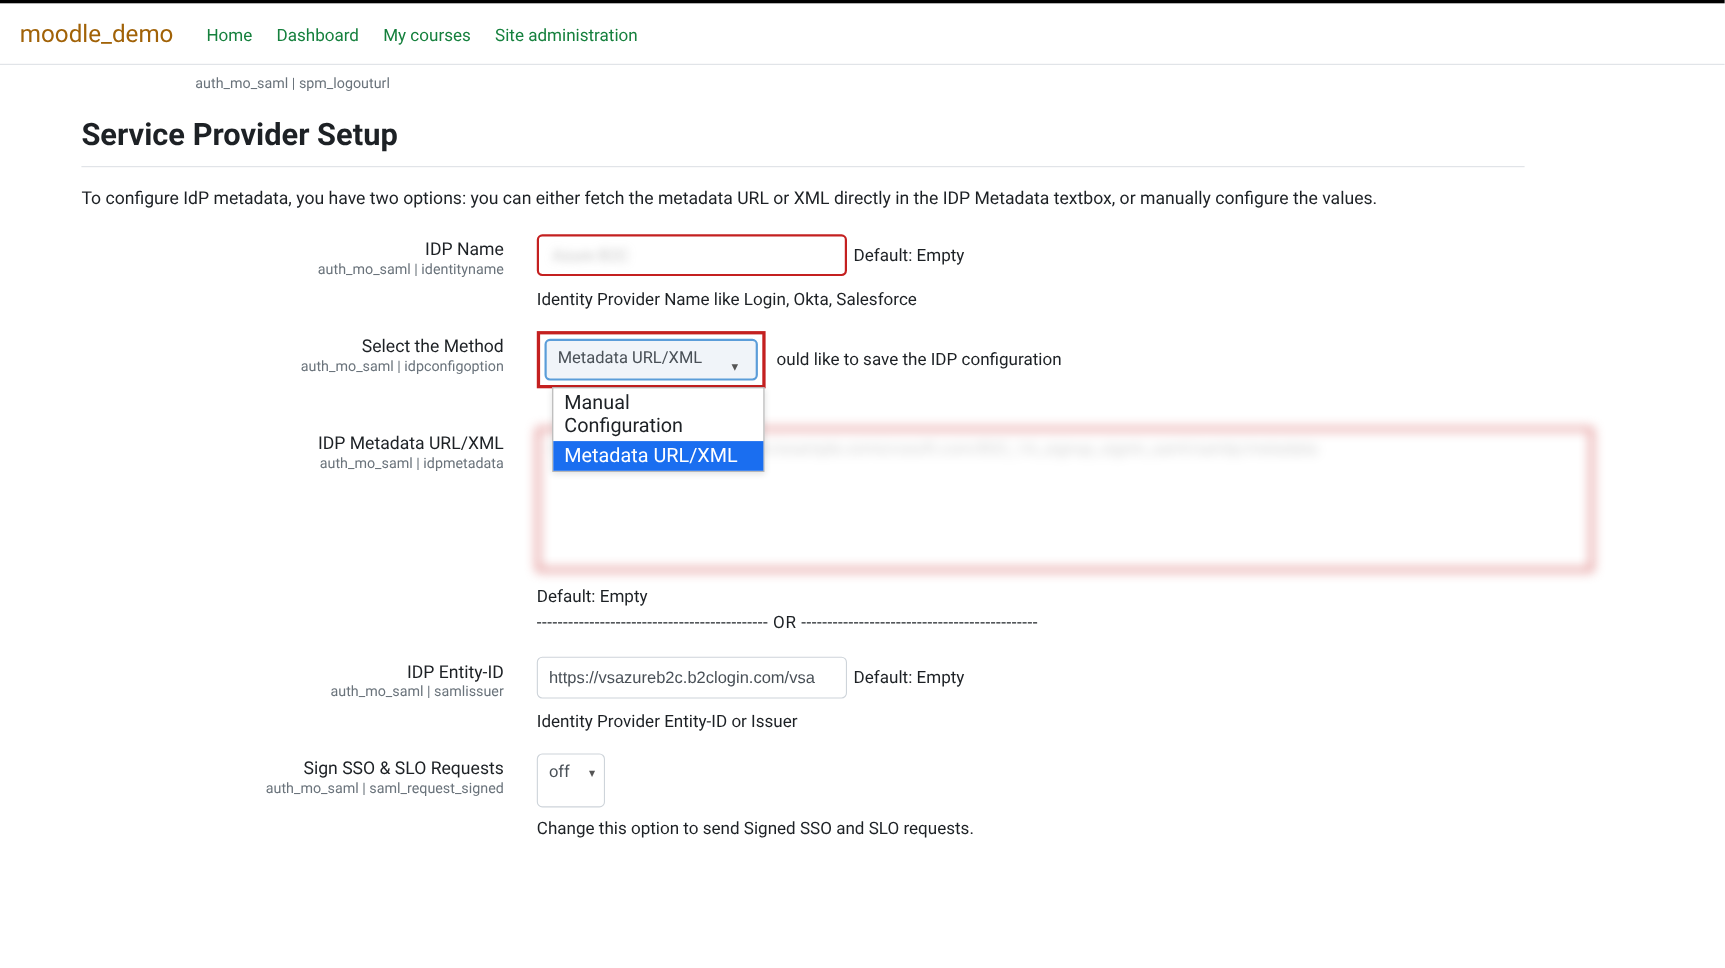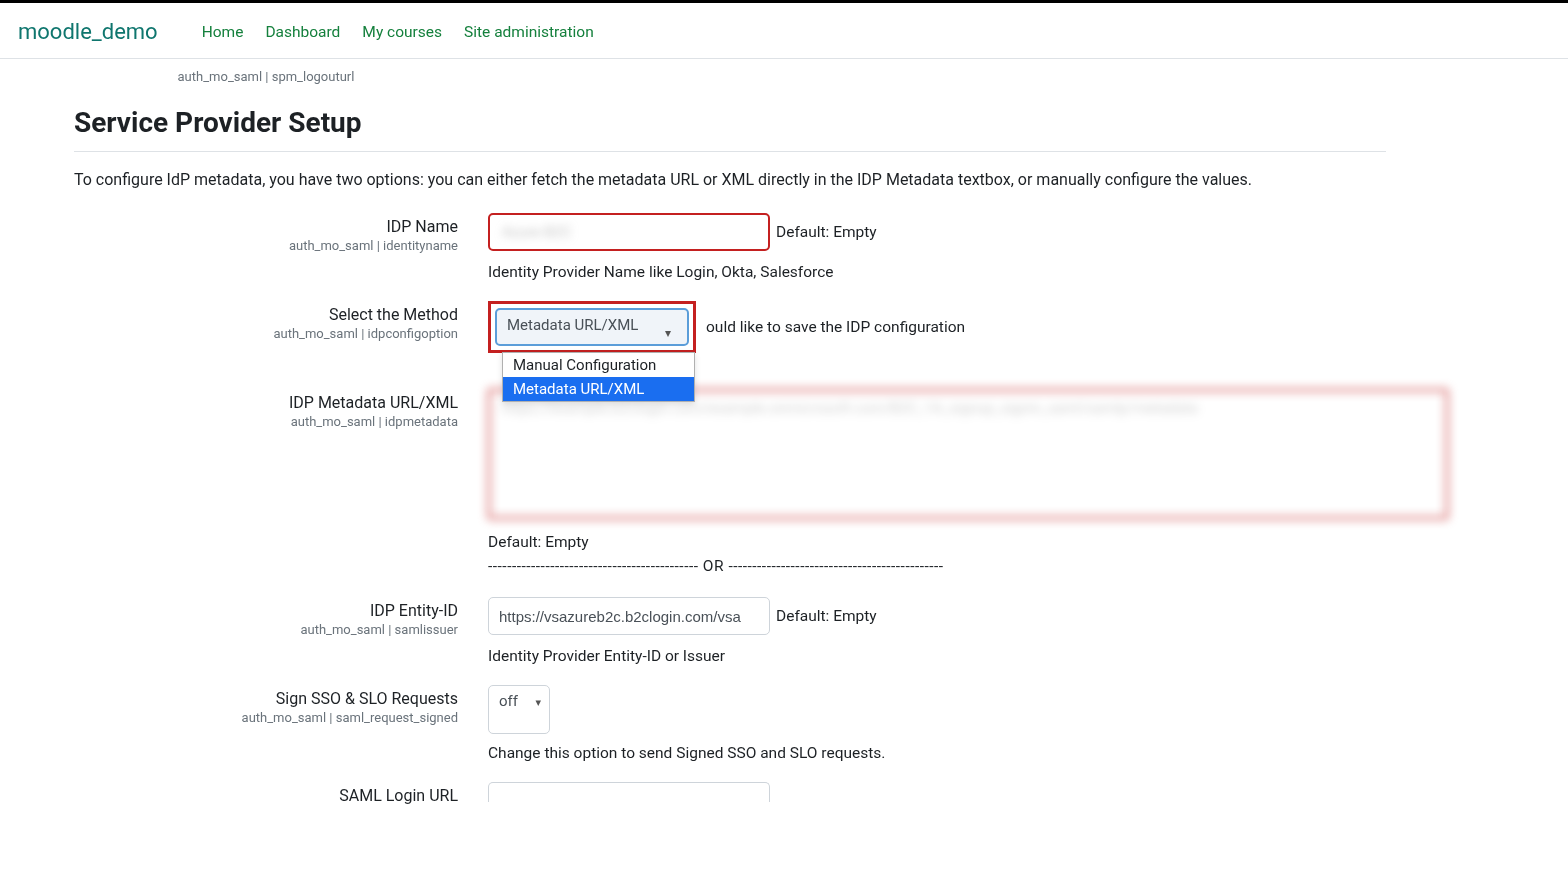--- a/index.html
+++ b/index.html
@@ -14,23 +14,22 @@
     }
     .navbar {
       display: flex;
       align-items: center;
       padding: 16px 18px 14px;
       border-bottom: 1px solid #dee2e6;
       gap: 28px;
     }
     .brand {
       font-size: 22px;
-      color: #0f766e;
+      color: #a16207;
       font-weight: 400;
-      margin-right: 14px;
     }
     .nav-links {
       display: flex;
       gap: 18px;
       align-items: center;
     }
     .nav-link {
       font-size: 15.5px;
       color: #15803d;
       text-decoration: none;
@@ -177,21 +176,21 @@
       top: 44px;
       left: 7px;
       width: 193px;
       background: #fff;
       border: 1px solid #b0b0b0;
       box-shadow: 0 2px 6px rgba(0,0,0,0.12);
       z-index: 10;
     }
     .dropdown-option {
       padding: 3px 10px;
-      font-size: 15px;
+      font-size: 18px;
       color: #1d2125;
       cursor: pointer;
     }
     .dropdown-option.selected {
       background: #1a6ef0;
       color: #fff;
     }
     .mini-select {
       width: 62px;
       height: 49px;
@@ -329,22 +328,14 @@
       <div class="mini-wrap">
         <div class="mini-select">
           <span>off</span>
         </div>
         <span class="mini-arrow">▾</span>
       </div>
     </div>
   </div>
   <div class="indent-hint hint-text">Change this option to send Signed SSO and SLO requests.</div>
 
-  <div class="row">
-    <div class="label-col">
-      <div class="label-main">SAML Login URL</div>
-    </div>
-    <div class="field-col">
-      <input type="text" class="text-input" style="height: 20px; border-bottom: none; border-radius: 5px 5px 0px 0px;">
-    </div>
-  </div>
 
 </div>
 
 </body></html>

